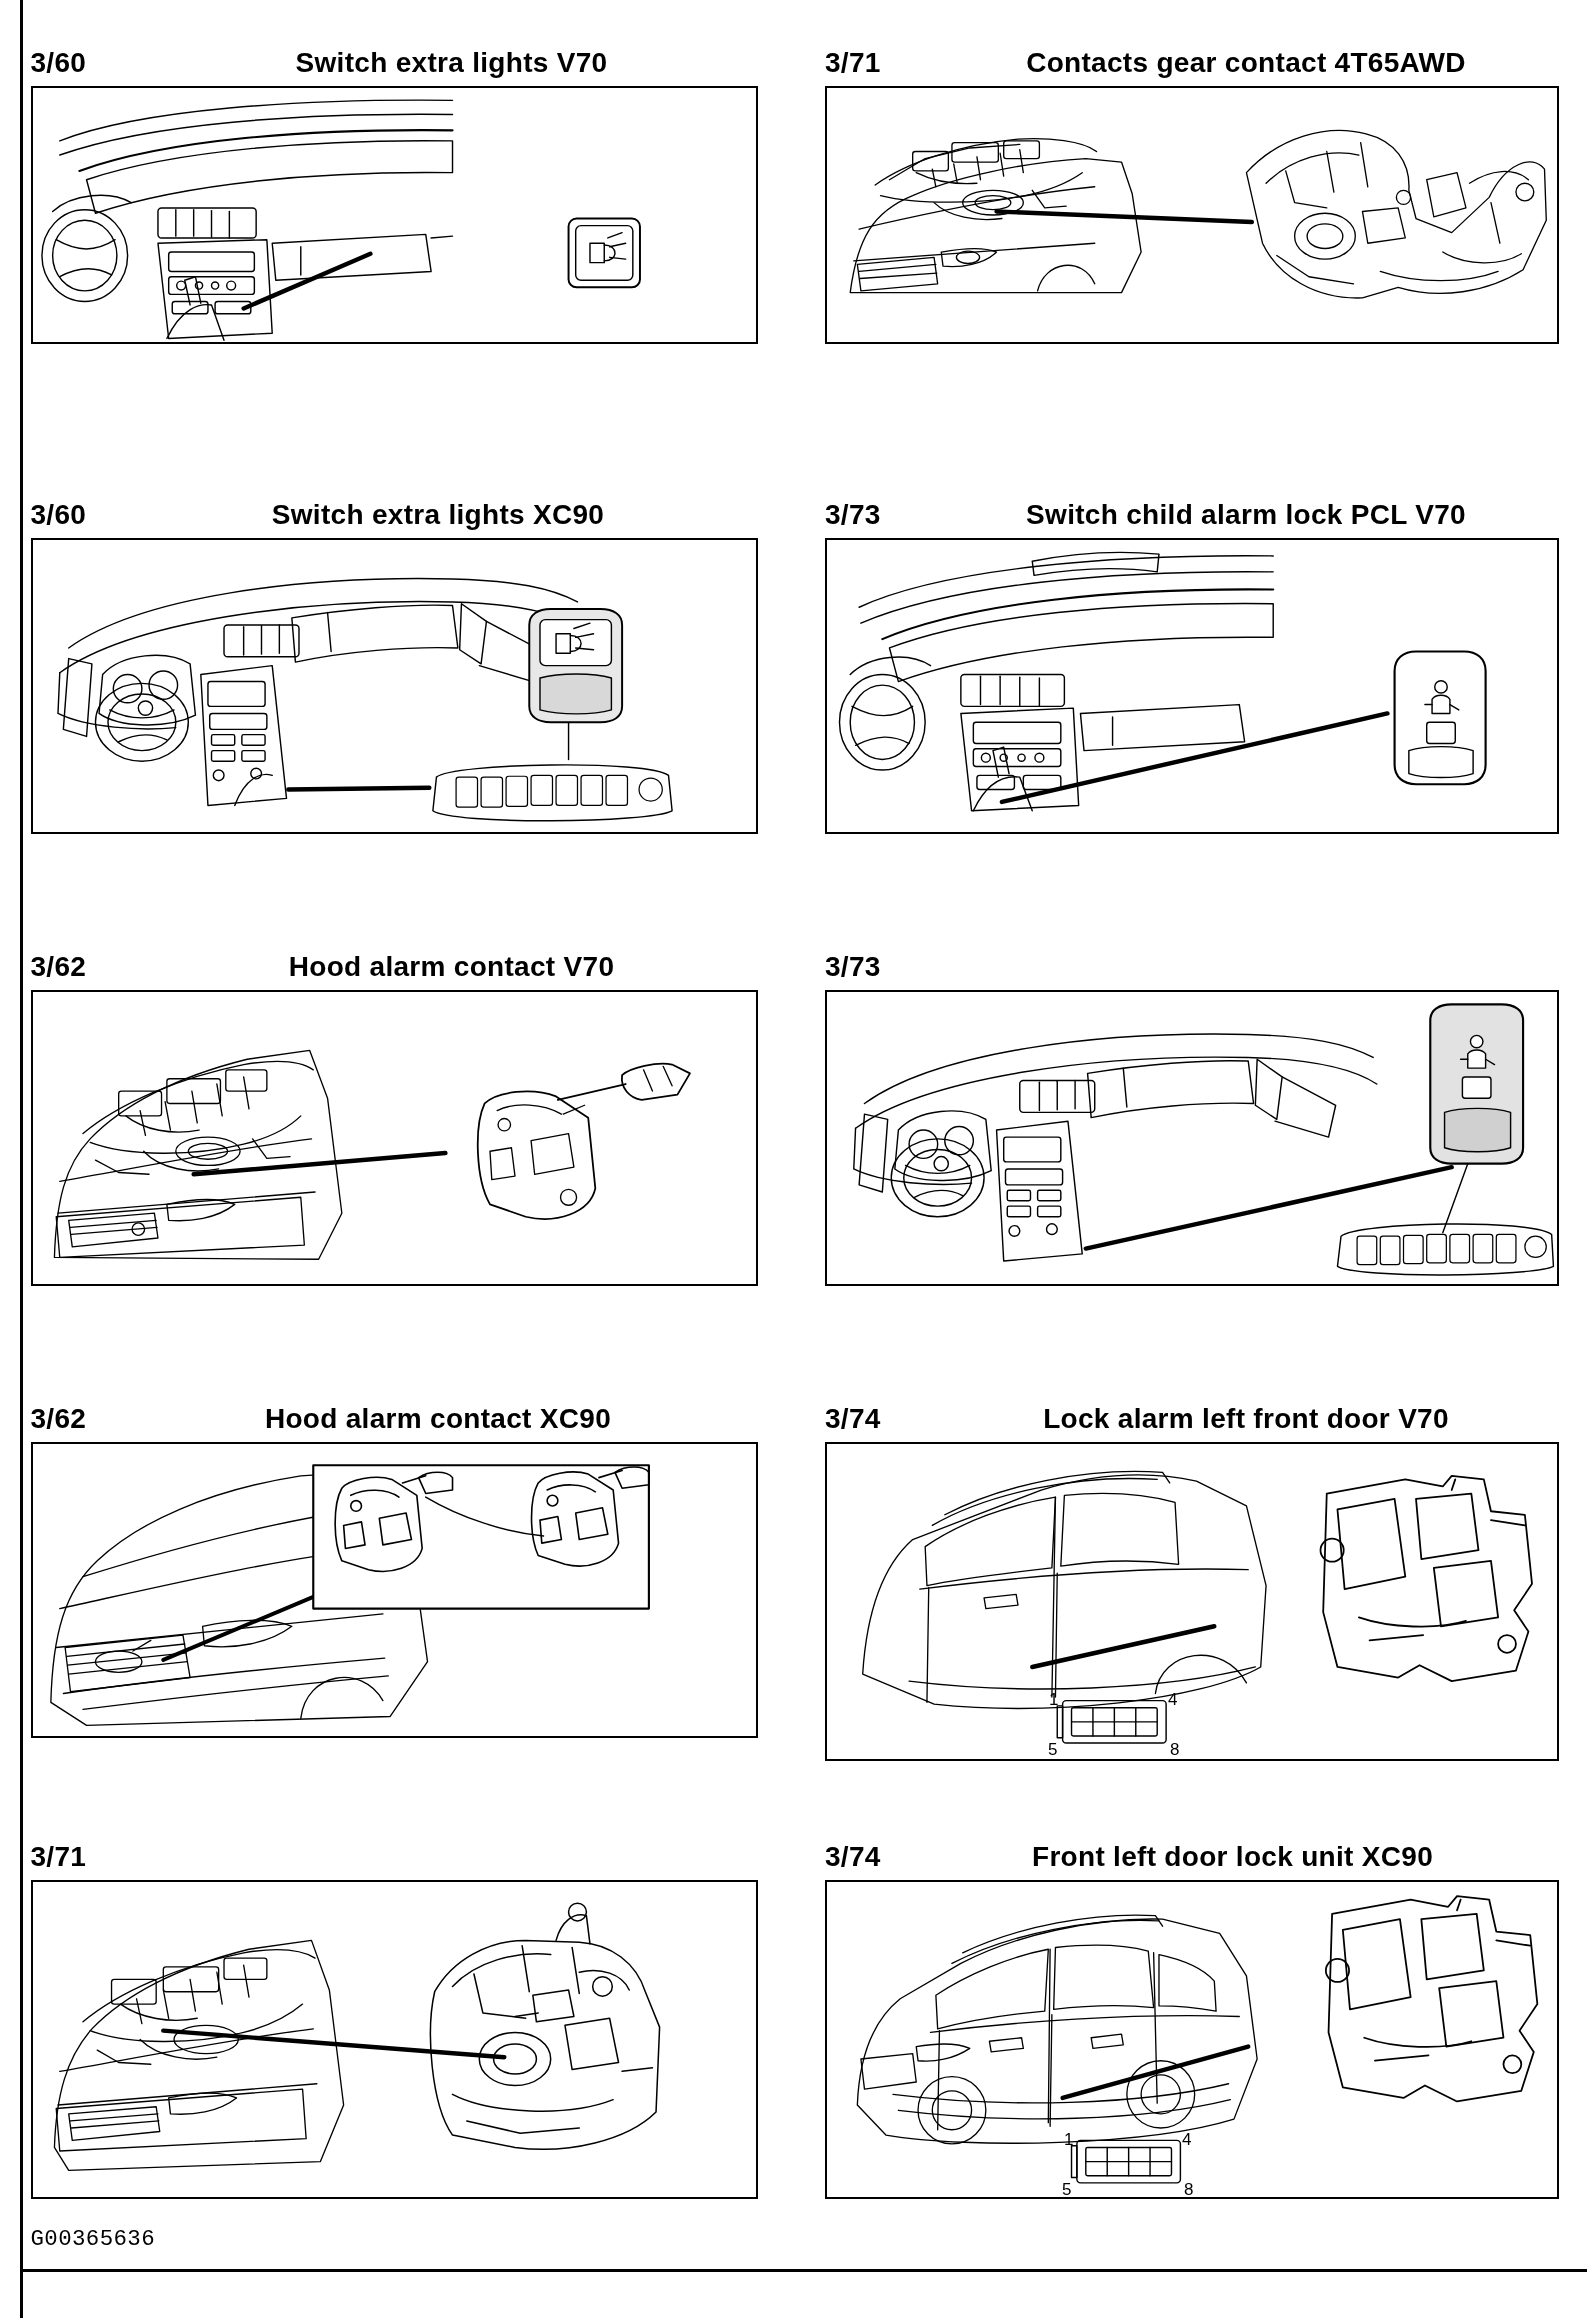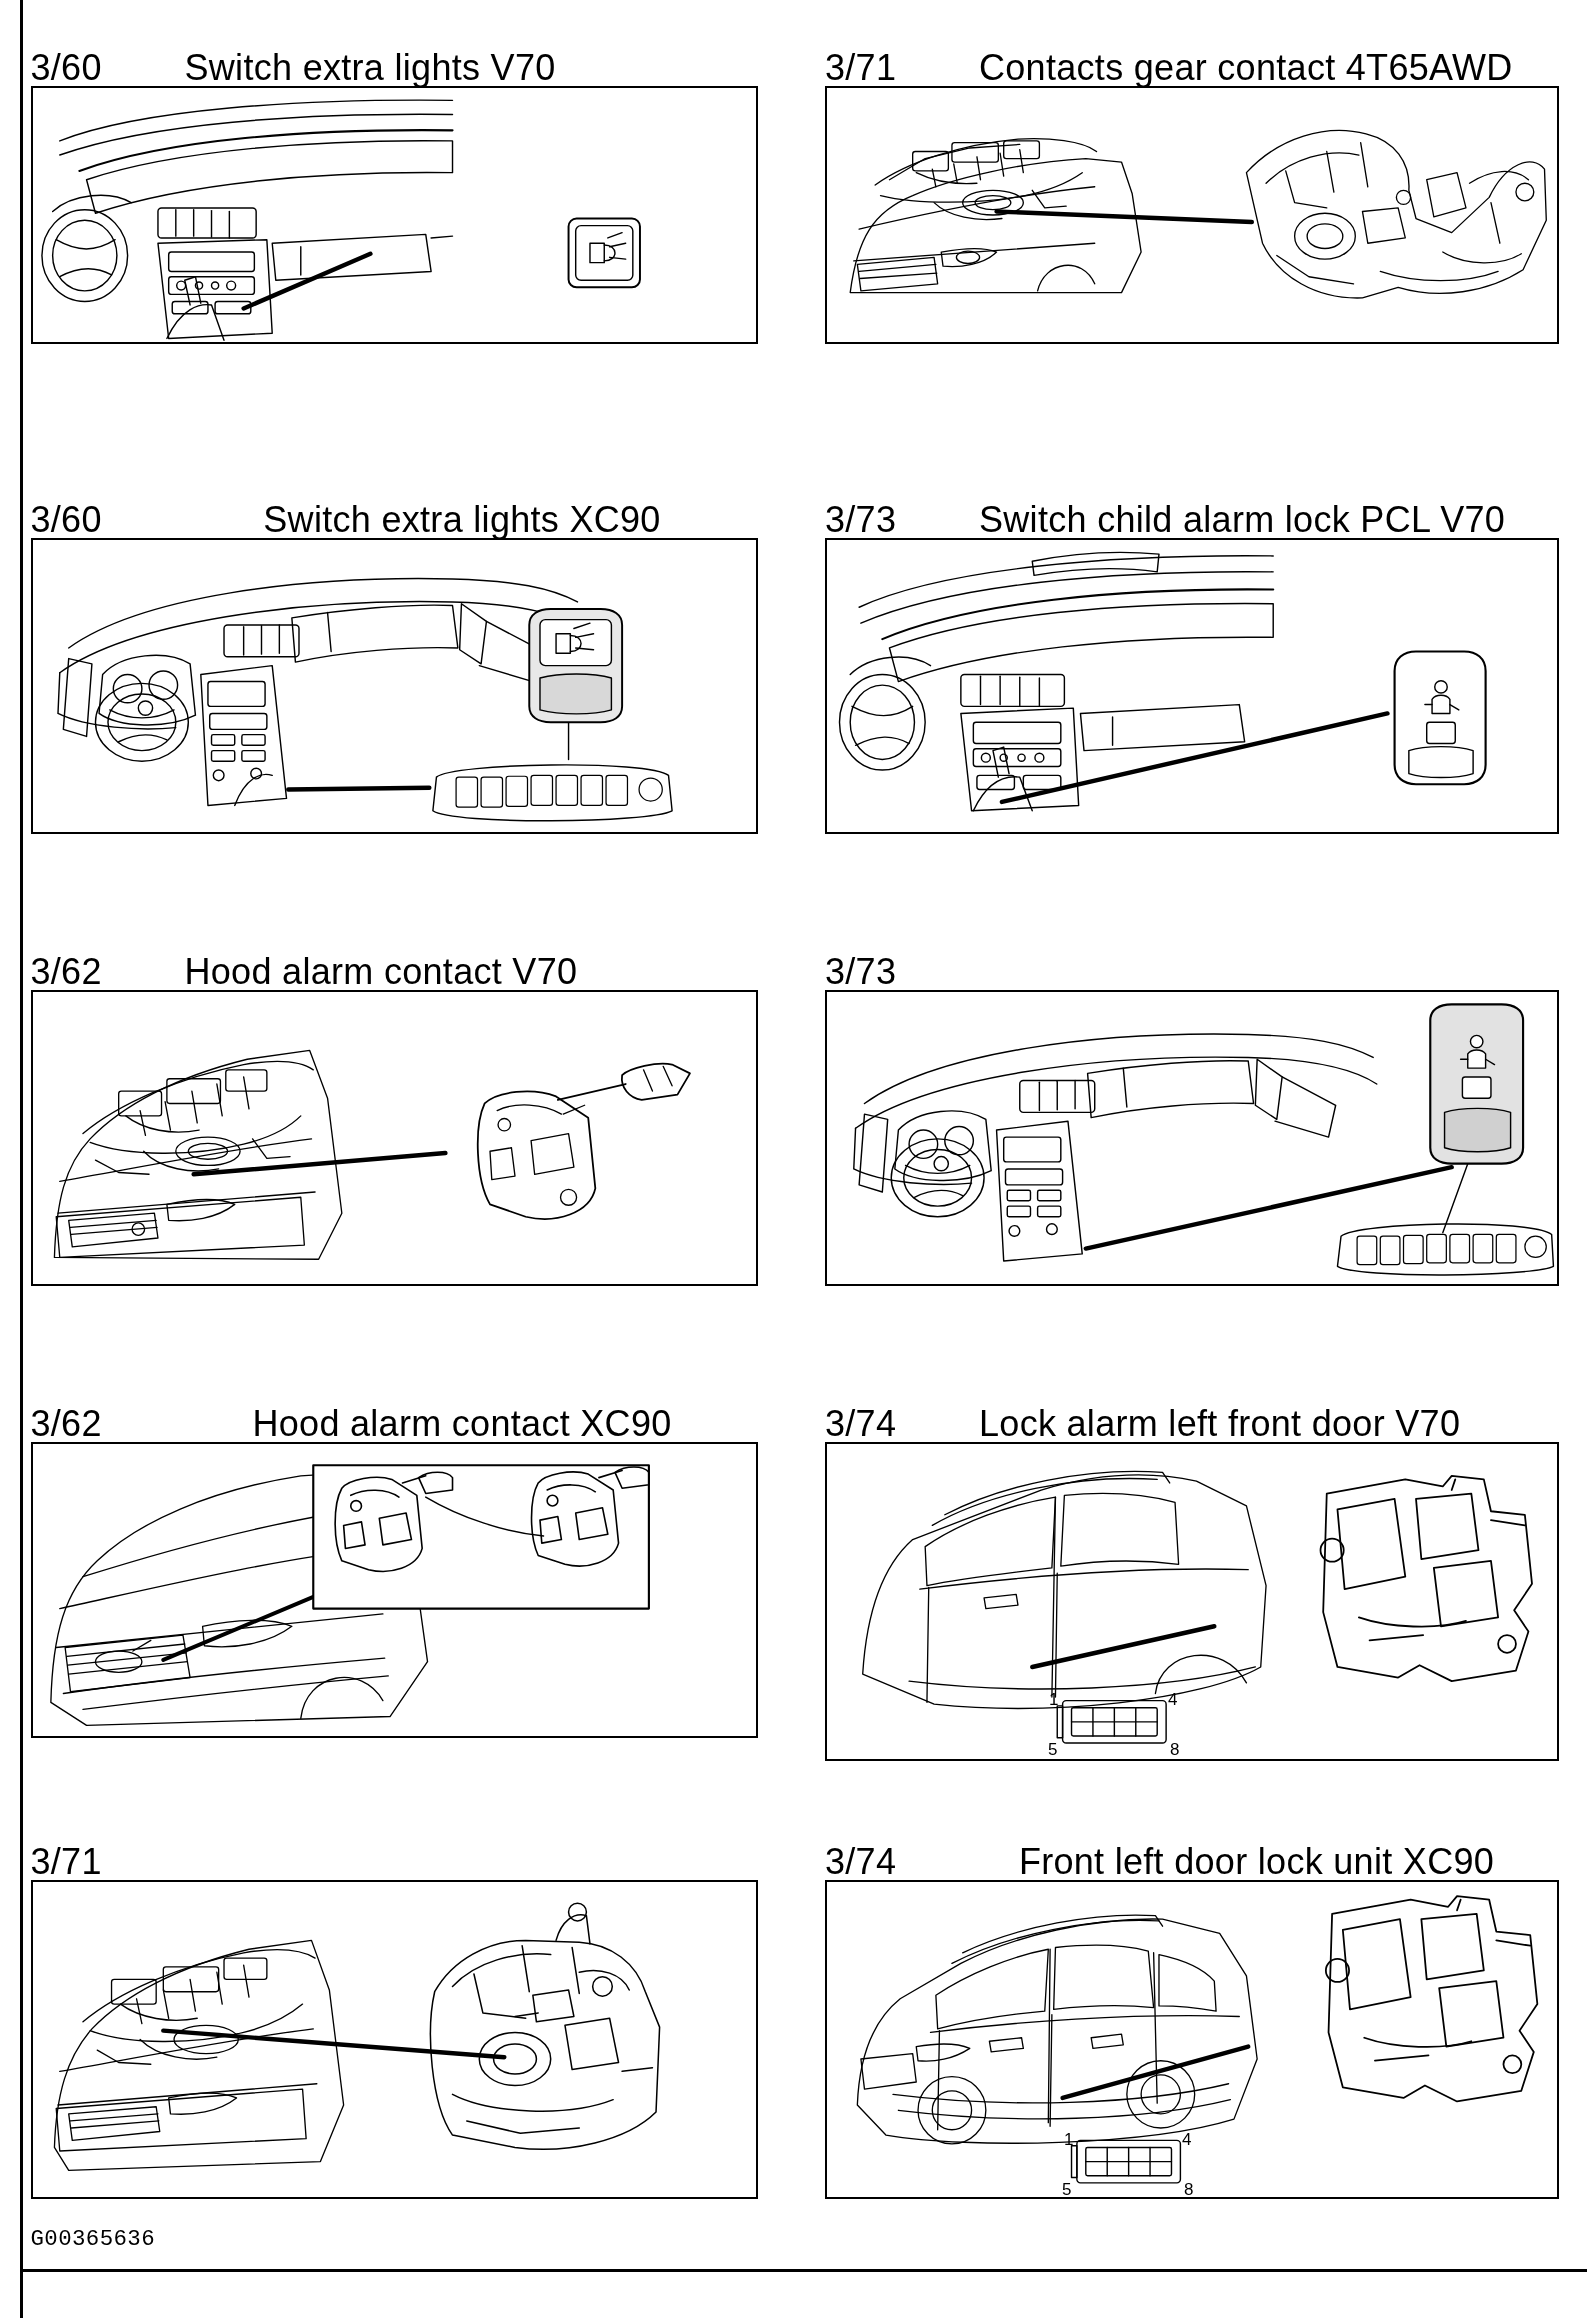--- a/index.html
+++ b/index.html
@@ -45,33 +45,33 @@
     width: 1588px;
     height: 2319px;
   }
   .cell {
     position: absolute;
     width: 736px;
   }
   .cell-title {
     display: flex;
     align-items: baseline;
-    font-size: 36px;
-    font-weight: normal;
+    font-size: 28px;
+    font-weight: bold;
     letter-spacing: 0.3px;
     height: 39px;
     white-space: nowrap;
-    gap: 48px;
   }
   .cell-title .code {
     width: 106px;
     flex: 0 0 106px;
   }
   .cell-title .label {
     flex: 1 1 auto;
+    text-align: center;
   }
   .cell-title.center .label {
     text-align: center;
     padding-right: 27px;
   }
   .figure {
     position: relative;
     border: 2.7px solid #000;
     background: #fff;
     box-sizing: border-box;

